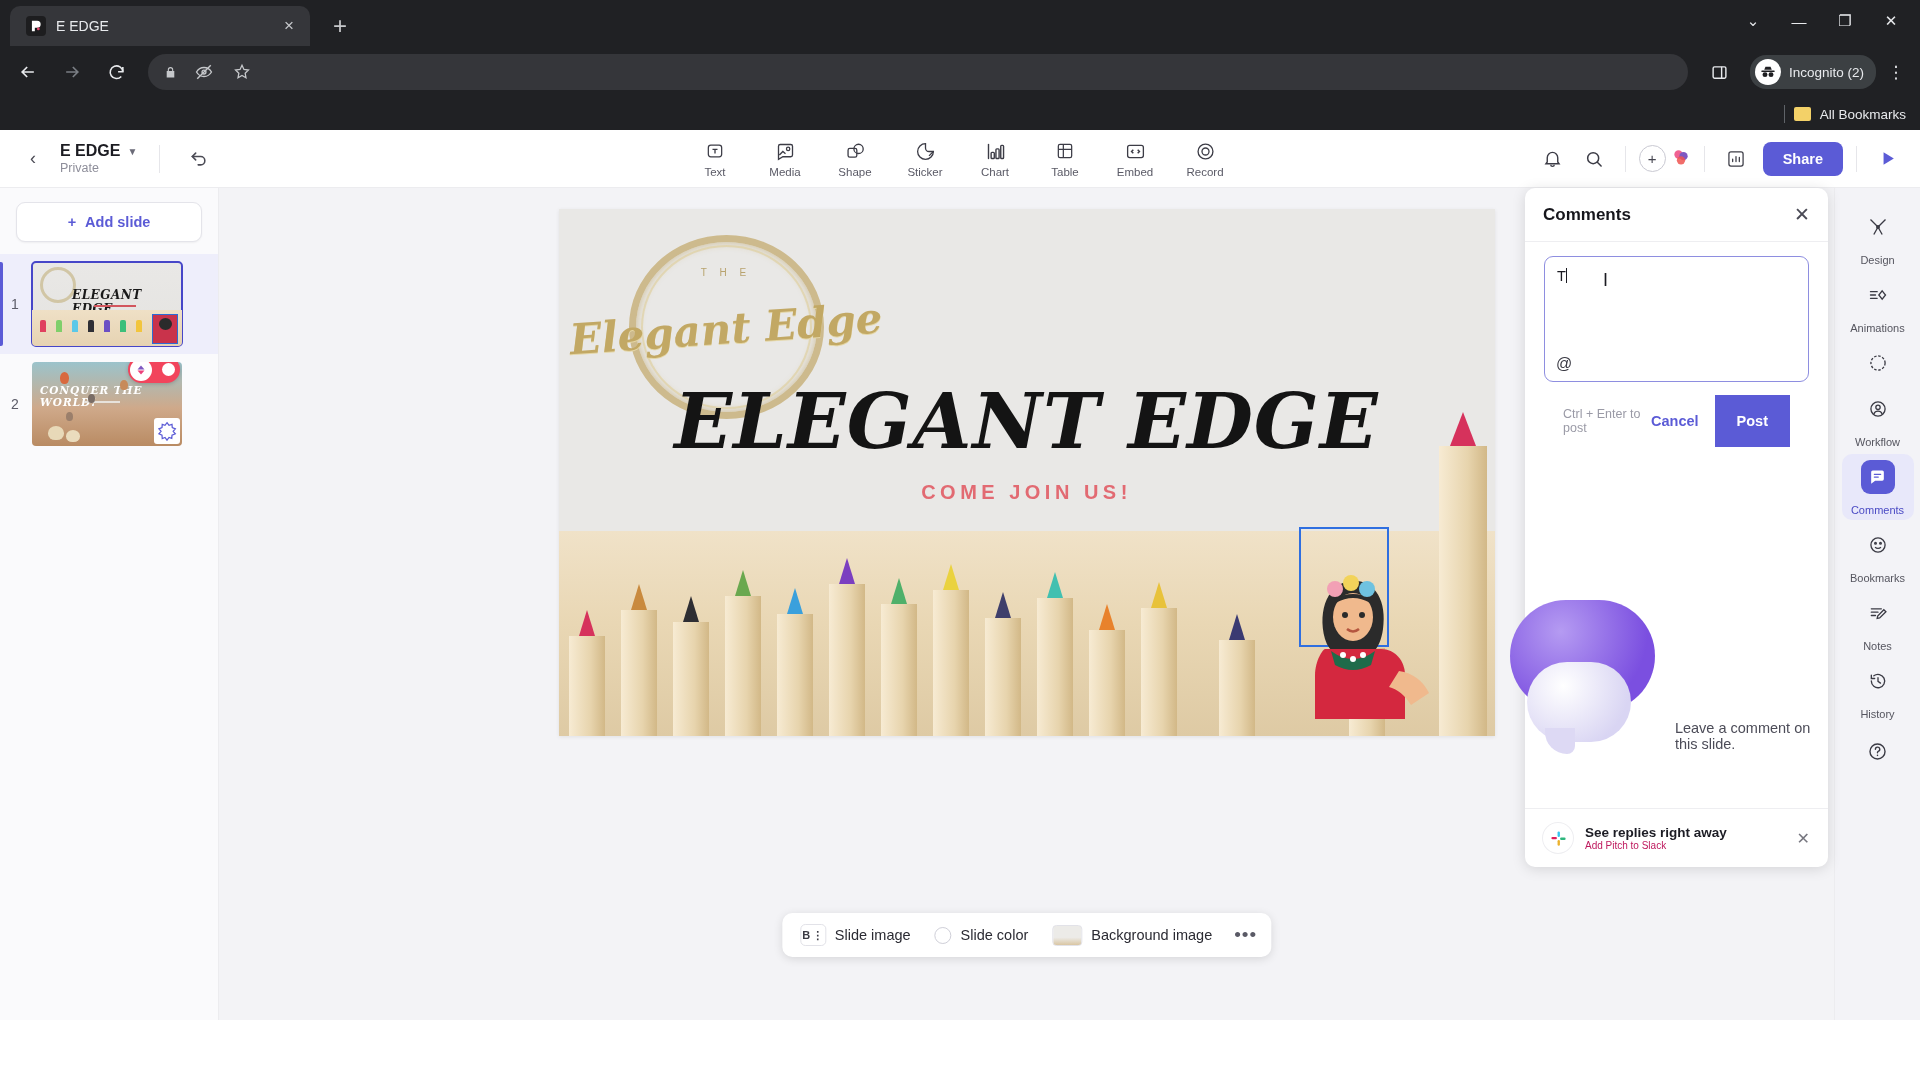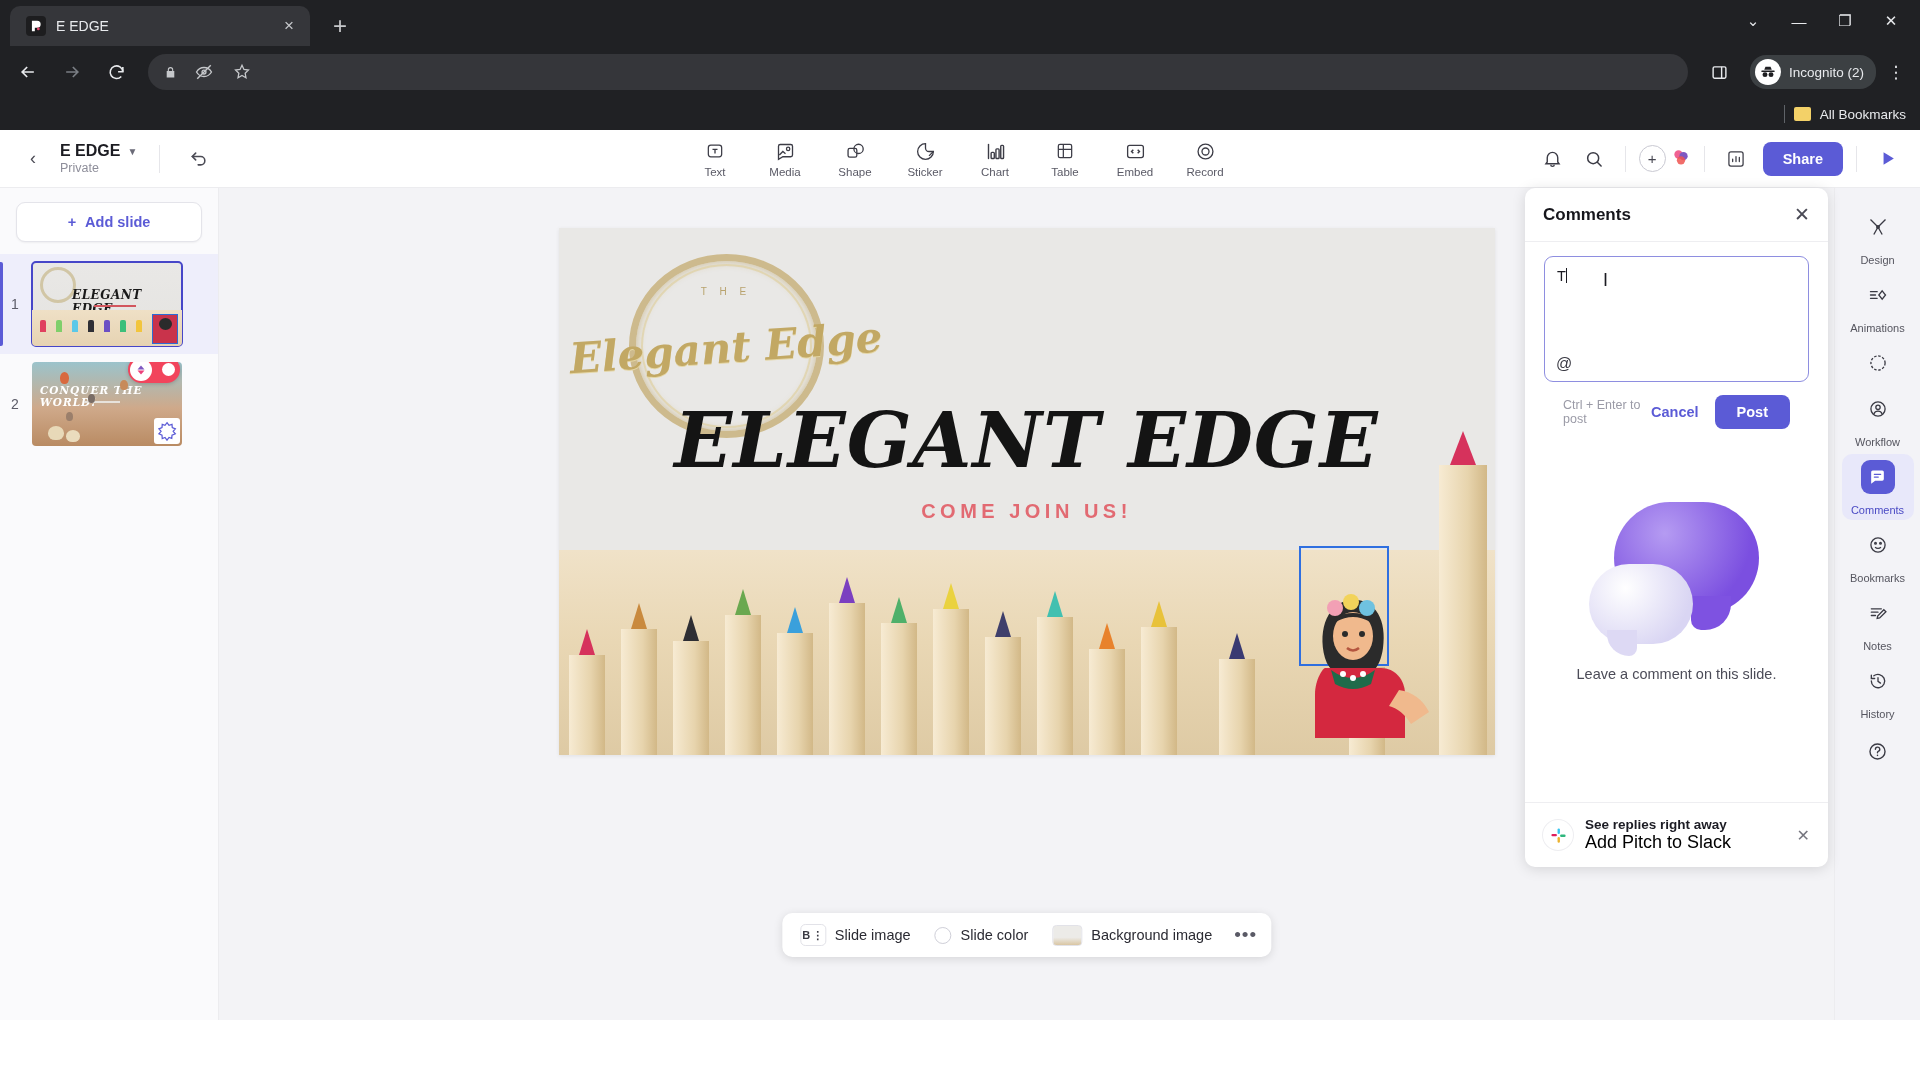--- a/index.html
+++ b/index.html
@@ -117,21 +117,20 @@
   .t2-badge { position: absolute; right: 2px; bottom: 2px; width: 26px; height: 26px; background: #fff; border-radius: 3px; display:flex;align-items:center;justify-content:center; }
   .slide2-toggle { position: absolute; right: 2px; top: -6px; display: flex; align-items: center; background: #f2445c; border-radius: 14px; padding: 2px; width: 52px; height: 27px; box-shadow: 0 1px 4px rgba(0,0,0,.2); }
   .stg-knob { width: 22px; height: 22px; border-radius: 50%; background: #fff; display: flex; align-items: center; justify-content: center; }
   .stg-dot { width: 13px; height: 13px; border-radius: 50%; background: #fff; margin-left: auto; margin-right: 3px; }
 
   
   .canvas-area { flex: 1; background: #f3f3f6; display: flex; flex-direction: column; align-items: center; padding-top: 21px; position: relative; min-width: 0; }
   .slide-canvas {
     width: 936px; height: 527px; background: #e9e8e6; position: relative; overflow: hidden;
     box-shadow: 0 1px 4px rgba(0,0,0,.08);
-    margin-top: 19px;
   }
   .wreath { position: absolute; left: 60px; top: 18px; width: 215px; height: 200px; }
   .wreath-ring { position: absolute; inset: 8px 10px; border-radius: 50%; border: 7px solid #cbb684; opacity: .9;
     box-shadow: inset 0 0 10px rgba(180,150,80,.6); }
   .wreath-ring2 { position: absolute; inset: 18px 22px; border-radius: 50%; border: 2px solid #dfcf9e; opacity: .65; }
   .wreath-the { position: absolute; left: 50%; top: 40px; transform: translateX(-50%); font-size: 10px; letter-spacing: 5px; color: #b8a36e; }
   .wreath-script {
     position: absolute; left: 50%; top: 50%; transform: translate(-50%,-46%) rotate(-4deg);
     font-family: "DejaVu Serif", serif; font-style: italic; font-weight: 700; font-size: 42px;
     color: #c2a864; white-space: nowrap; text-shadow: 0 1px 0 #e4d6a6;
@@ -174,32 +173,32 @@
   .cp-close { margin-left: auto; color: #4a4a55; font-size: 19px; }
   .cp-compose { padding: 14px 19px 0; }
   .cp-box { border: 1.8px solid #8e8ee0; border-radius: 9px; height: 126px; padding: 10px 12px; position: relative; }
   .cp-text { font-size: 14.5px; color: #1b1b22; }
   .cp-caret { display: inline-block; width: 1px; height: 15px; background: #1b1b22; vertical-align: -2px; }
   .cp-at { position: absolute; left: 11px; bottom: 8px; color: #3a3a44; font-size: 16px; }
   .cp-cursor { position: absolute; left: 58px; top: 13px; color: #1b1b22; font-size: 18px; }
   .cp-actions { display: flex; align-items: center; padding: 13px 19px 0; }
   .cp-hint { font-size: 12.5px; color: #9a9aa6; }
   .cp-cancel { margin-left: auto; color: #5b5bd6; font-size: 14.5px; font-weight: 600; margin-right: 16px; }
-  .cp-post { background: #5b5bd6; color: #fff; border: none; font-size: 14.5px; font-weight: 700; padding: 9px 22px; border-radius: 8px; }
-  .cp-empty { flex: 1; display: flex; flex-direction: column; align-items: center; justify-content: center; gap: 12px; padding-bottom: 56px; }
+  .cp-post { background: #5b5bd6; color: #fff; border: none; font-size: 14.5px; font-weight: 700; padding: 18px 22px; border-radius: 0; }
+  .cp-empty { flex: 1; display: flex; flex-direction: row; align-items: flex-end; justify-content: center; gap: 12px; padding-bottom: 56px; }
   .bubble-art { position: relative; width: 180px; height: 160px; }
   .bub-a { position: absolute; right: 8px; top: 8px; width: 145px; height: 112px; border-radius: 58px; background: radial-gradient(circle at 35% 28%, #b59bf2, #7b4fe0 70%); }
   .bub-a::after { content:""; position: absolute; right: 28px; bottom: -16px; width: 40px; height: 34px; border-radius: 0 0 26px 10px; background: #7e52e1; }
   .bub-b { position: absolute; left: 2px; bottom: 10px; width: 104px; height: 80px; border-radius: 44px; background: radial-gradient(circle at 35% 30%, #ffffff, #d9d5f3 75%); }
   .bub-b::after { content:""; position: absolute; left: 18px; bottom: -12px; width: 30px; height: 26px; border-radius: 0 0 8px 22px; background: #ddd9f4; }
   .cp-empty-text { font-size: 14.5px; color: #4c4c58; }
   .cp-slack { border-top: 1px solid #eeeef1; padding: 14px 18px; display: flex; align-items: center; gap: 12px; }
   .slack-ico { width: 30px; height: 30px; border-radius: 50%; background: #fff; box-shadow: 0 0 0 1px #eeeef1; display: flex; align-items: center; justify-content: center; }
   .slack-t1 { font-size: 13.5px; font-weight: 700; color: #1c1c24; }
-  .slack-t2 { font-size: 18px; color: #000000; }
+  .slack-t2 { font-size: 10px; color: #be185d; }
   .slack-x { margin-left: auto; color: #76767f; font-size: 16px; }
 
   
   .right-rail {
     width: 86px; background: #f3f3f7; border-left: 1px solid #ececef;
     display: flex; flex-direction: column; align-items: center; padding-top: 16px; gap: 2px;
   }
   .rr-item { width: 72px; display: flex; flex-direction: column; align-items: center; padding: 6px 0 4px; border-radius: 10px; gap: 8px; }
   .rr-item.active .rr-ico { background: #5b5bd6; color: #fff; }
   .rr-item.active { background: #e8e8fa; }

